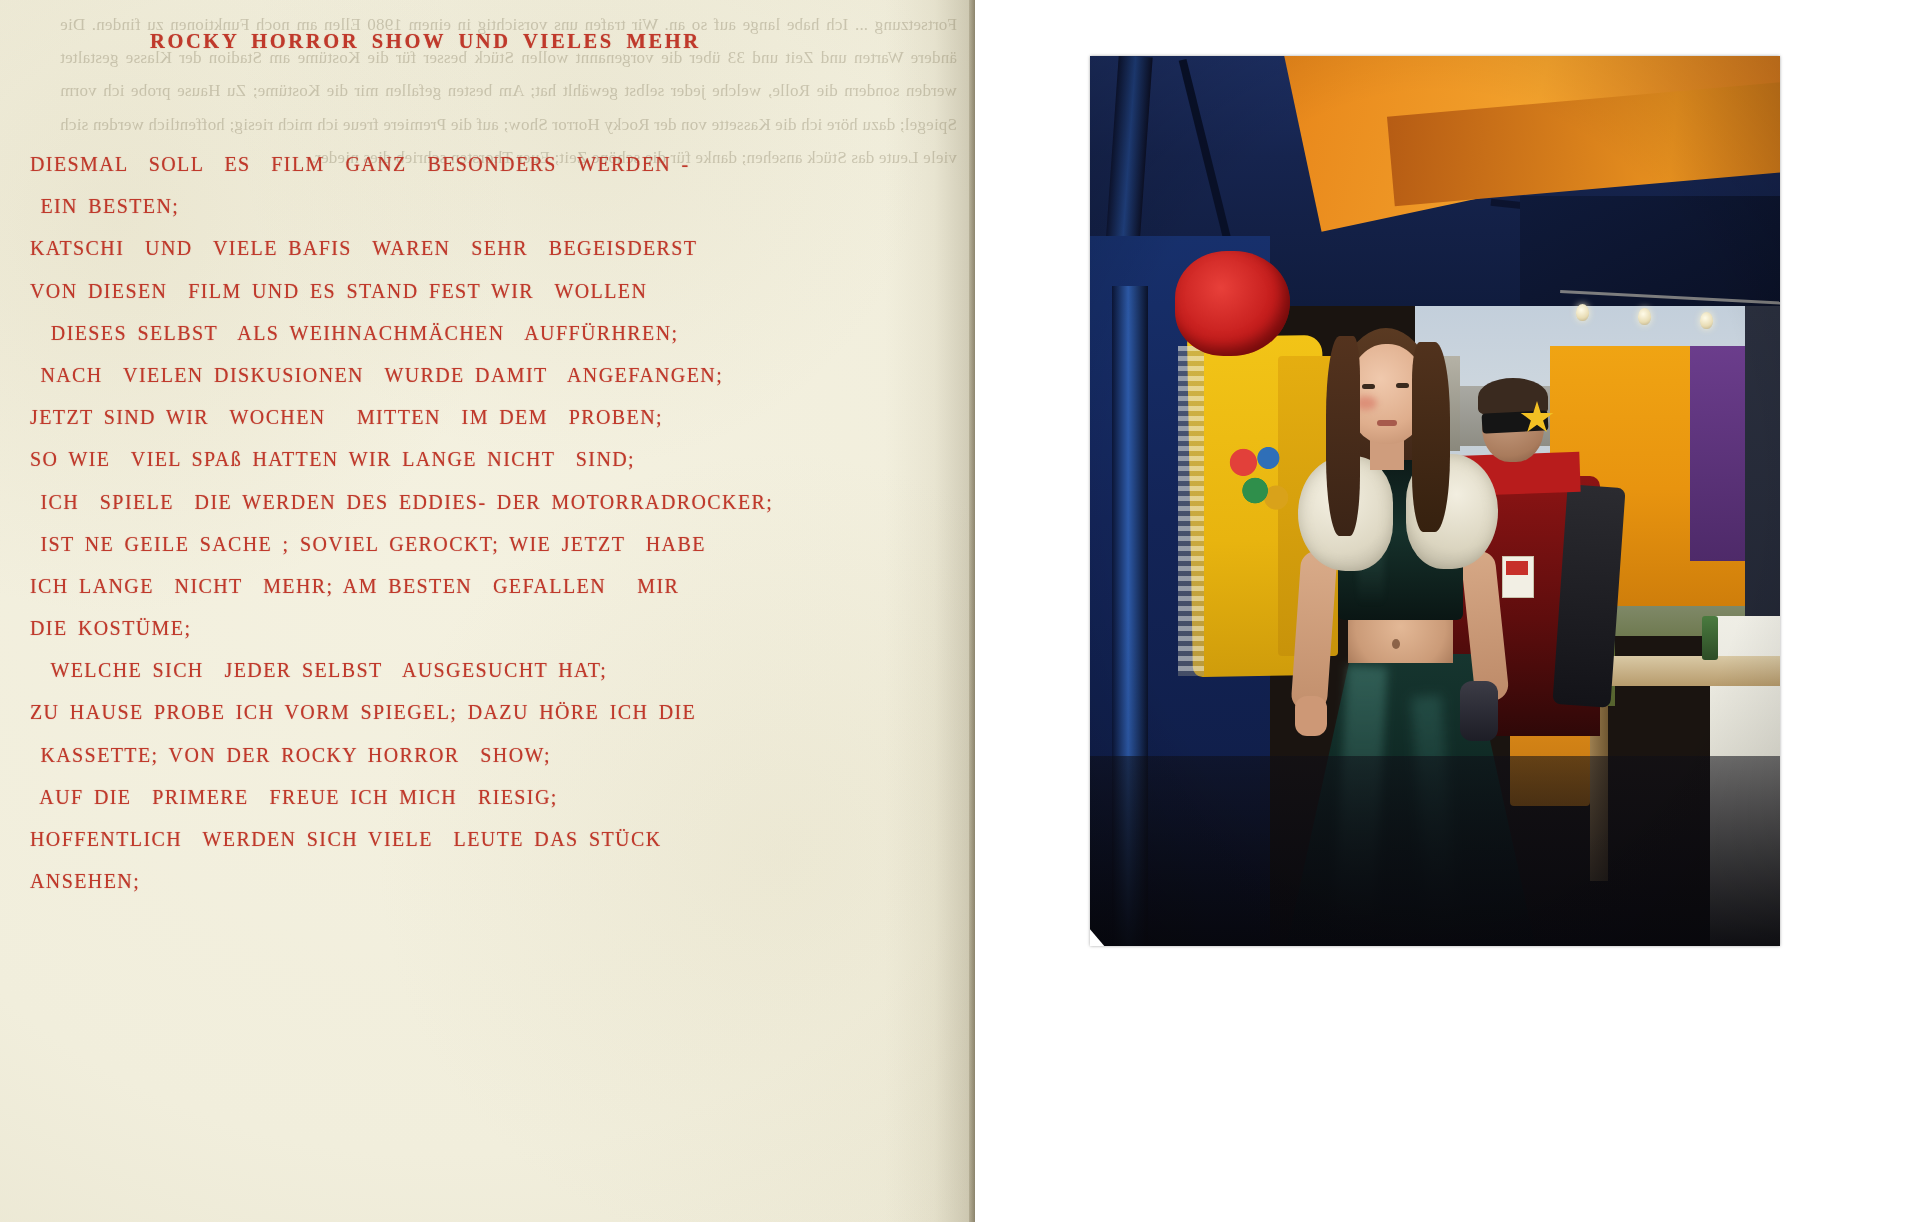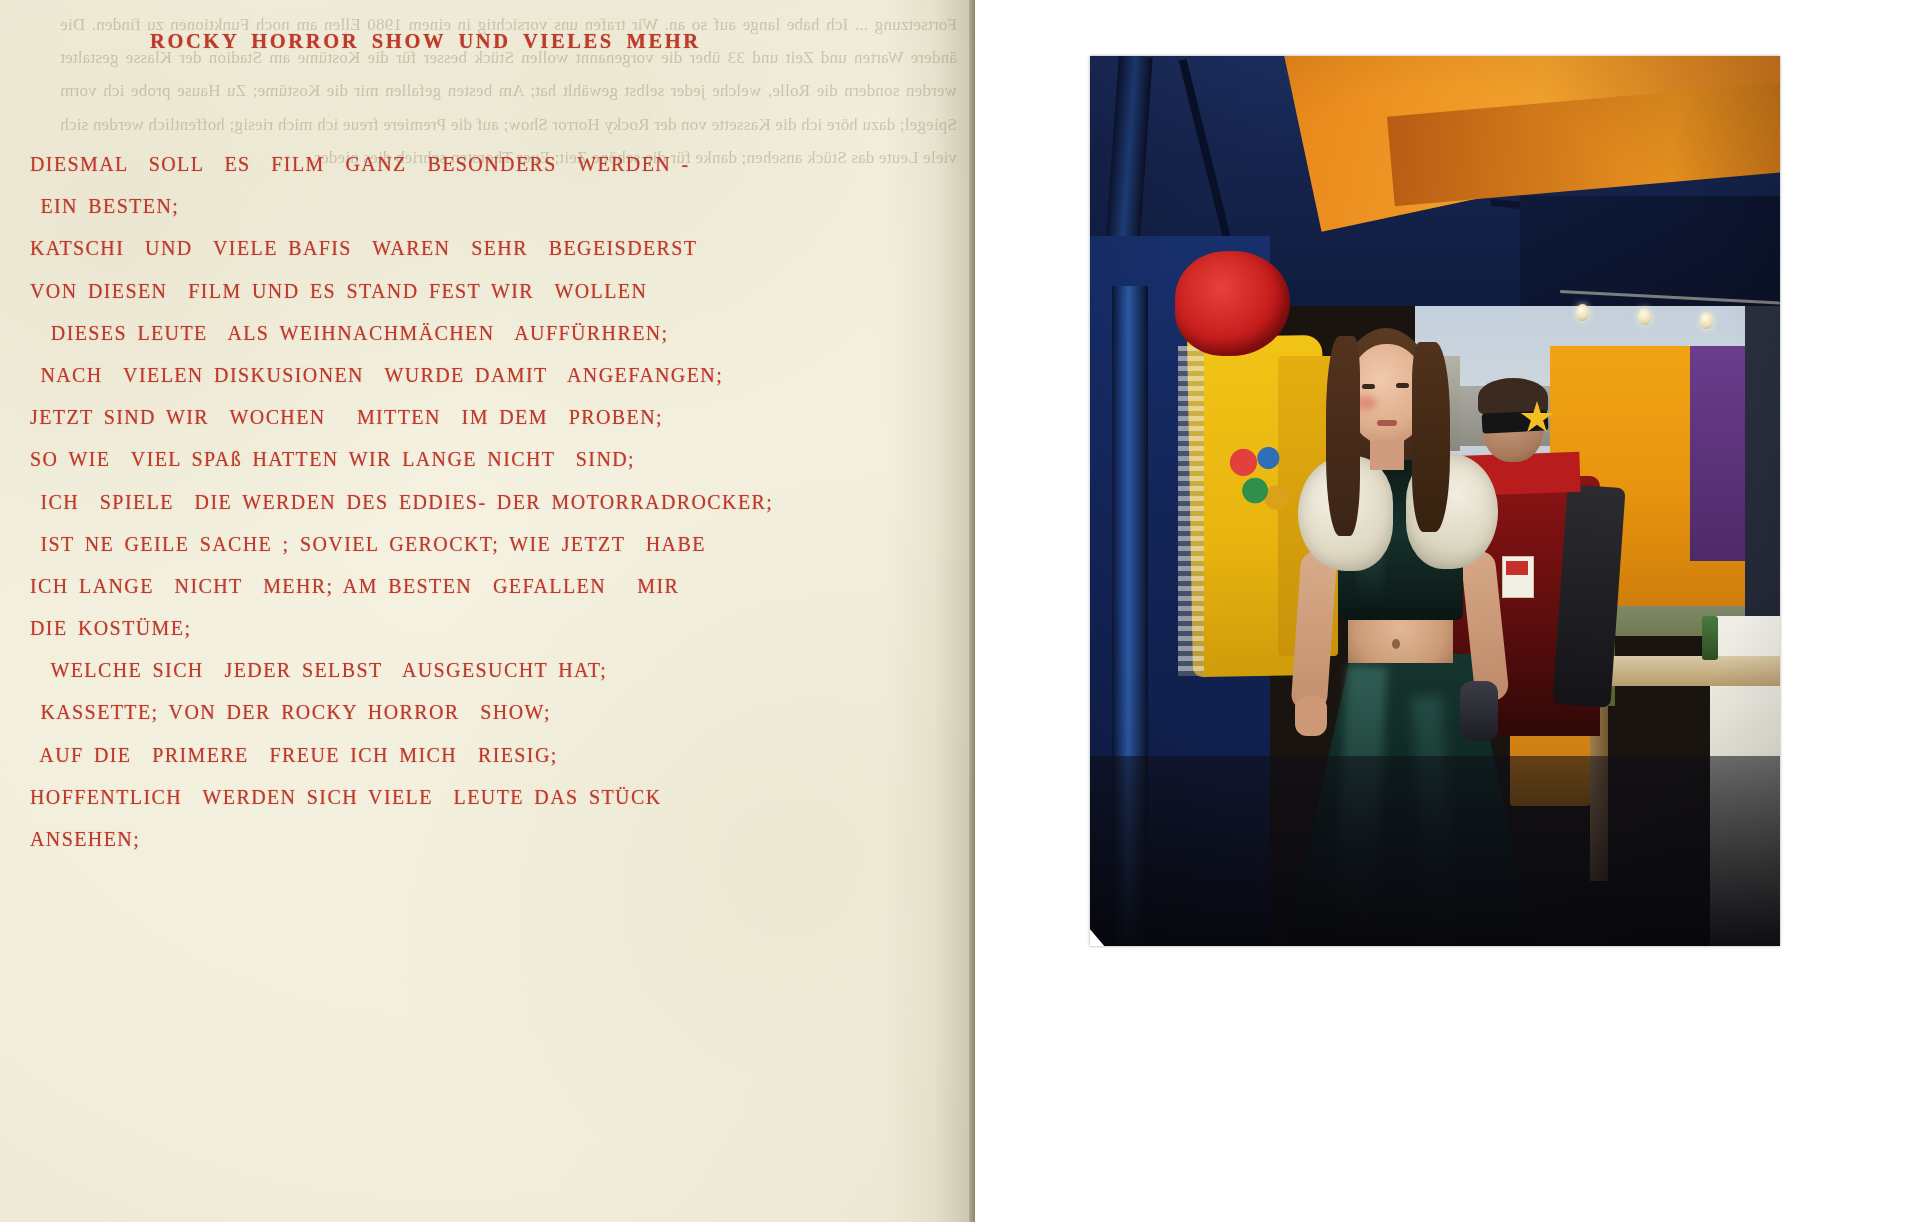--- a/index.html
+++ b/index.html
@@ -489,29 +489,30 @@
     <div class="page-edge"></div>
 
     <div class="typed">
       <div class="doc-title">ROCKY  HORROR SHOW  UND VIELES  MEHR</div>
 
       <div class="body-lines">
         <span class="ln">DIESMAL  SOLL  ES  FILM  GANZ  BESONDERS  WERDEN -</span>
         <span class="ln"> EIN BESTEN;</span>
         <span class="ln">KATSCHI  UND  VIELE BAFIS  WAREN  SEHR  BEGEISDERST</span>
         <span class="ln">VON DIESEN  FILM UND ES STAND FEST WIR  WOLLEN</span>
-        <span class="ln">  DIESES LEUTE  ALS WEIHNACHMÄCHEN  AUFFÜRHREN;</span>
+        <span class="ln">  DIESES SELBST  ALS WEIHNACHMÄCHEN  AUFFÜRHREN;</span>
         <span class="ln"> NACH  VIELEN DISKUSIONEN  WURDE DAMIT  ANGEFANGEN;</span>
         <span class="ln">JETZT SIND WIR  WOCHEN   MITTEN  IM DEM  PROBEN;</span>
         <span class="ln">SO WIE  VIEL SPAß HATTEN WIR LANGE NICHT  SIND;</span>
         <span class="ln"> ICH  SPIELE  DIE WERDEN DES EDDIES- DER MOTORRADROCKER;</span>
         <span class="ln"> IST NE GEILE SACHE ; SOVIEL GEROCKT; WIE JETZT  HABE</span>
         <span class="ln">ICH LANGE  NICHT  MEHR; AM BESTEN  GEFALLEN   MIR</span>
         <span class="ln">DIE KOSTÜME;</span>
         <span class="ln">  WELCHE SICH  JEDER SELBST  AUSGESUCHT HAT;</span>
+        <span class="ln">ZU HAUSE PROBE ICH VORM SPIEGEL; DAZU HÖRE ICH DIE</span>
         <span class="ln"> KASSETTE; VON DER ROCKY HORROR  SHOW;</span>
         <span class="ln"> AUF DIE  PRIMERE  FREUE ICH MICH  RIESIG;</span>
         <span class="ln">HOFFENTLICH  WERDEN SICH VIELE  LEUTE DAS STÜCK</span>
         <span class="ln">ANSEHEN;</span>
       </div>
 
     </div>
   </div>
 
   <div class="photo-side">

